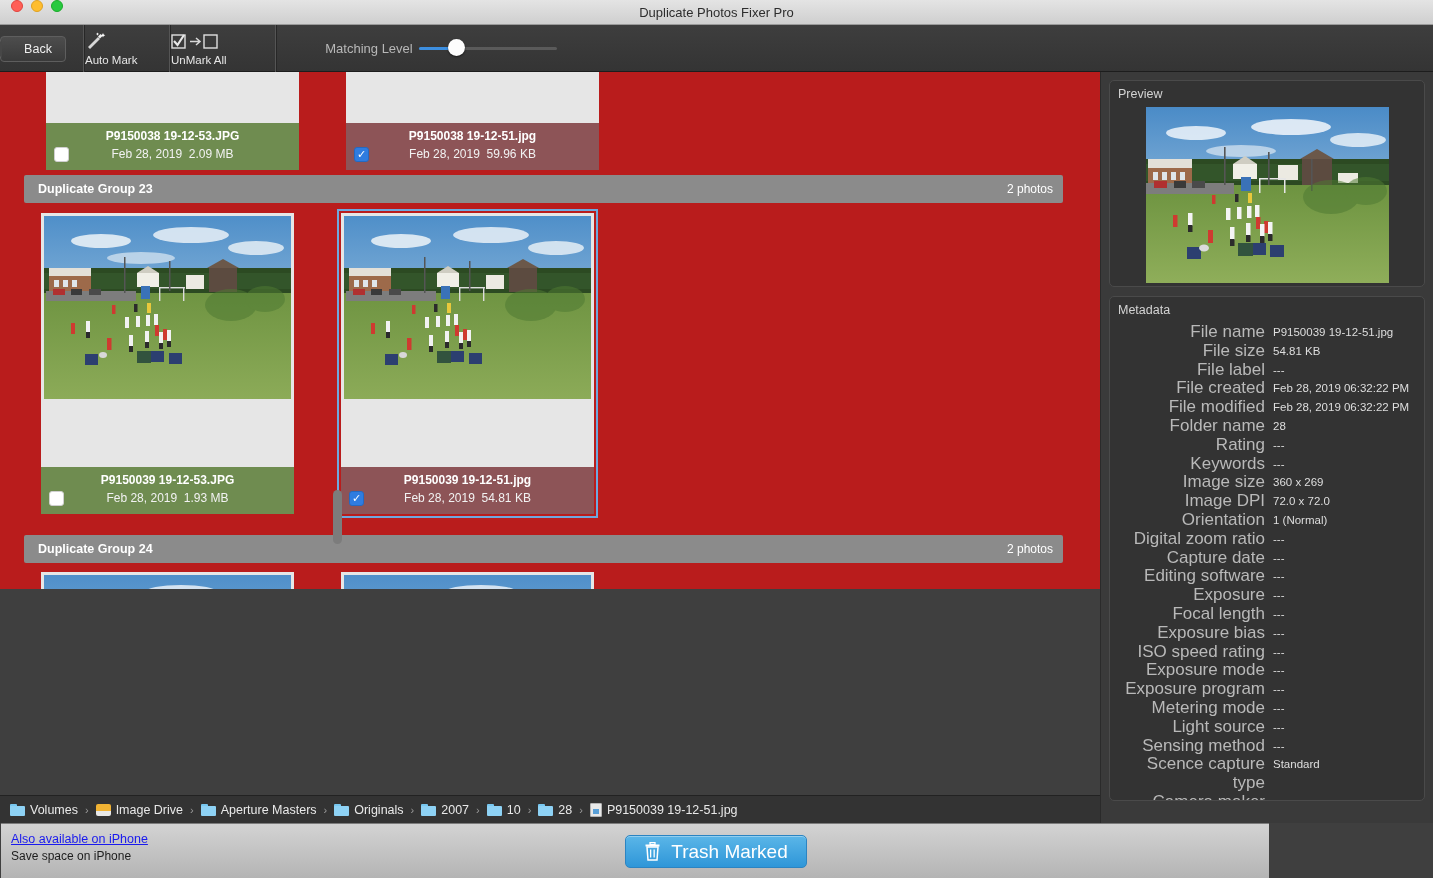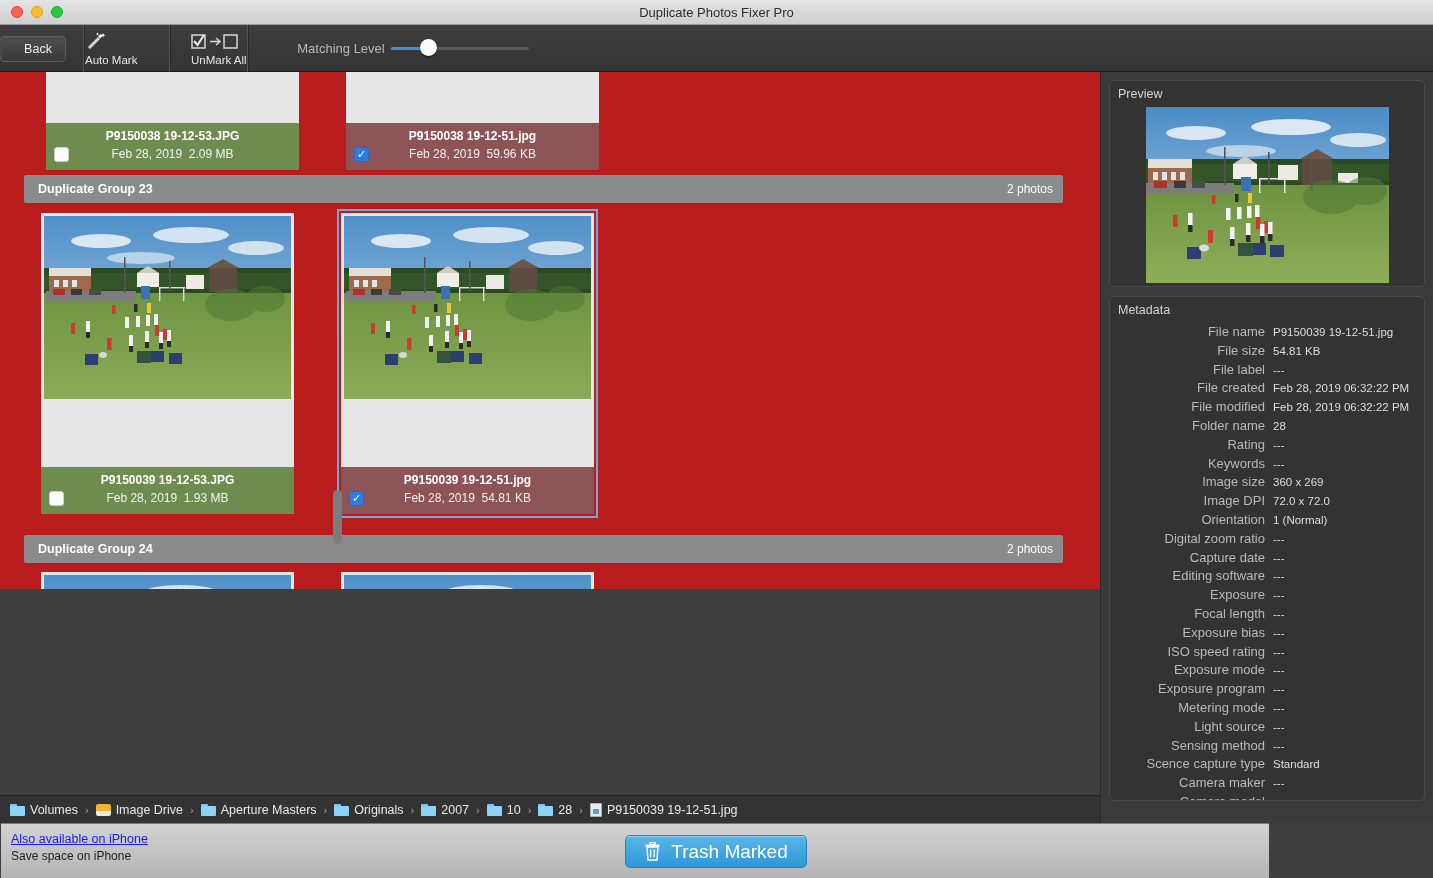--- a/index.html
+++ b/index.html
@@ -15,21 +15,21 @@
     background: #3f3f3f;
     overflow: hidden;
   }
 
   
   .titlebar {
     position: absolute; left: 0; top: 0;
     width: 1433px; height: 25px;
     background: linear-gradient(to bottom, #e4e4e4, #cfcfcf);
     border-bottom: 1px solid #9a9a9a;
-    display: flex; align-items: center;
+    display: flex; align-items: flex-start;
   }
   .traffic { display: flex; gap: 8px; padding-left: 11px; align-items: center; }
   .tl { width: 12px; height: 12px; border-radius: 50%; display:block; }
   .tl.red    { background: #ff5f57; border: 1px solid #e0443e; }
   .tl.yellow { background: #ffbd2e; border: 1px solid #dea123; }
   .tl.green  { background: #28c940; border: 1px solid #1aab29; }
   .titlebar-title {
     position: absolute; left: 0; right: 0; text-align: center;
     font-size: 13px; color: #2d2d2d; line-height: 25px;
   }
@@ -44,21 +44,21 @@
   }
   .tb-cell {
     display: flex; flex-direction: column; align-items: flex-start; justify-content: center;
     border-right: 1px solid #555;
     border-left: 1px solid #272727;
     height: 47px;
   }
   .tb-cell:first-child { border-left: none; }
   .cell-back { width: 84px; }
   .cell-automark { width: 86px; }
-  .cell-unmark { width: 78px; padding-left: 20px; }
+  .cell-unmark { width: 106px; }
   .back-btn {
     position: relative;
     width: 66px; height: 26px;
     background: linear-gradient(to bottom, #4d4d4d, #3a3a3a);
     border: 1px solid #5e5e5e;
     border-radius: 4px 4px 4px 4px;
     color: #f0f0f0; font-size: 12.5px;
     display: flex; align-items: center; justify-content: center;
     padding-left: 10px;
     cursor: pointer;
@@ -170,21 +170,21 @@
     border-radius: 5px;
     padding: 6px 8px 8px 8px;
   }
   .panel-title { font-size: 12.5px; color:#d4d4d4; margin-bottom: 6px; }
   .preview-box { height: 207px; }
   .preview-img { width: 243px; height: 176px; margin: 0 auto; display:block; }
 
   .meta-box { margin-top: 9px; height: 505px; overflow:hidden; }
   .meta-rows { margin-top: 1px; }
   .meta-row { display:flex; line-height: 18.8px; }
-  .meta-key { width: 155px; text-align:right; font-size: 13px; color:#b9b9b9; padding-right: 8px; }
+  .meta-key { width: 155px; text-align:right; font-size: 17px; color:#b9b9b9; padding-right: 8px; }
   .meta-val { font-size: 11.5px; color:#dedede; }
 
   
   .breadcrumb {
     position:absolute; left:0; top:795px;
     width:1100px; height: 28px;
     background: #333333;
     border-top: 1px solid #222;
     display:flex; align-items:center; gap:5px;
     padding-left: 10px;

